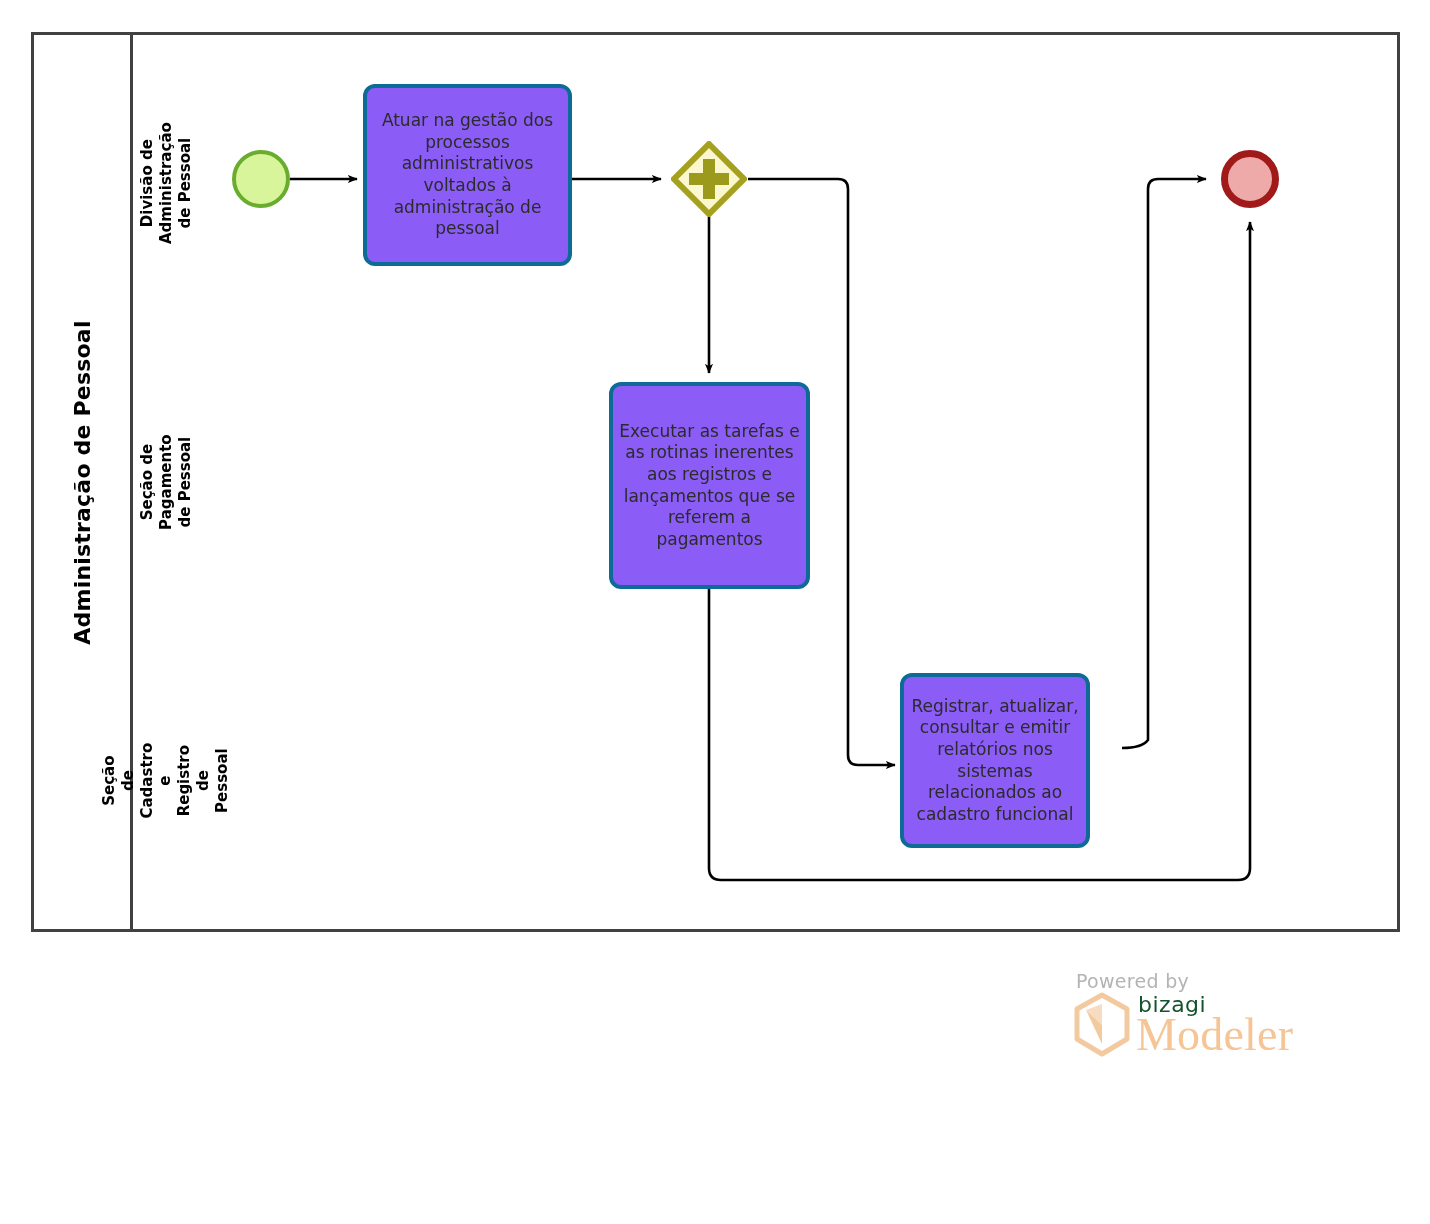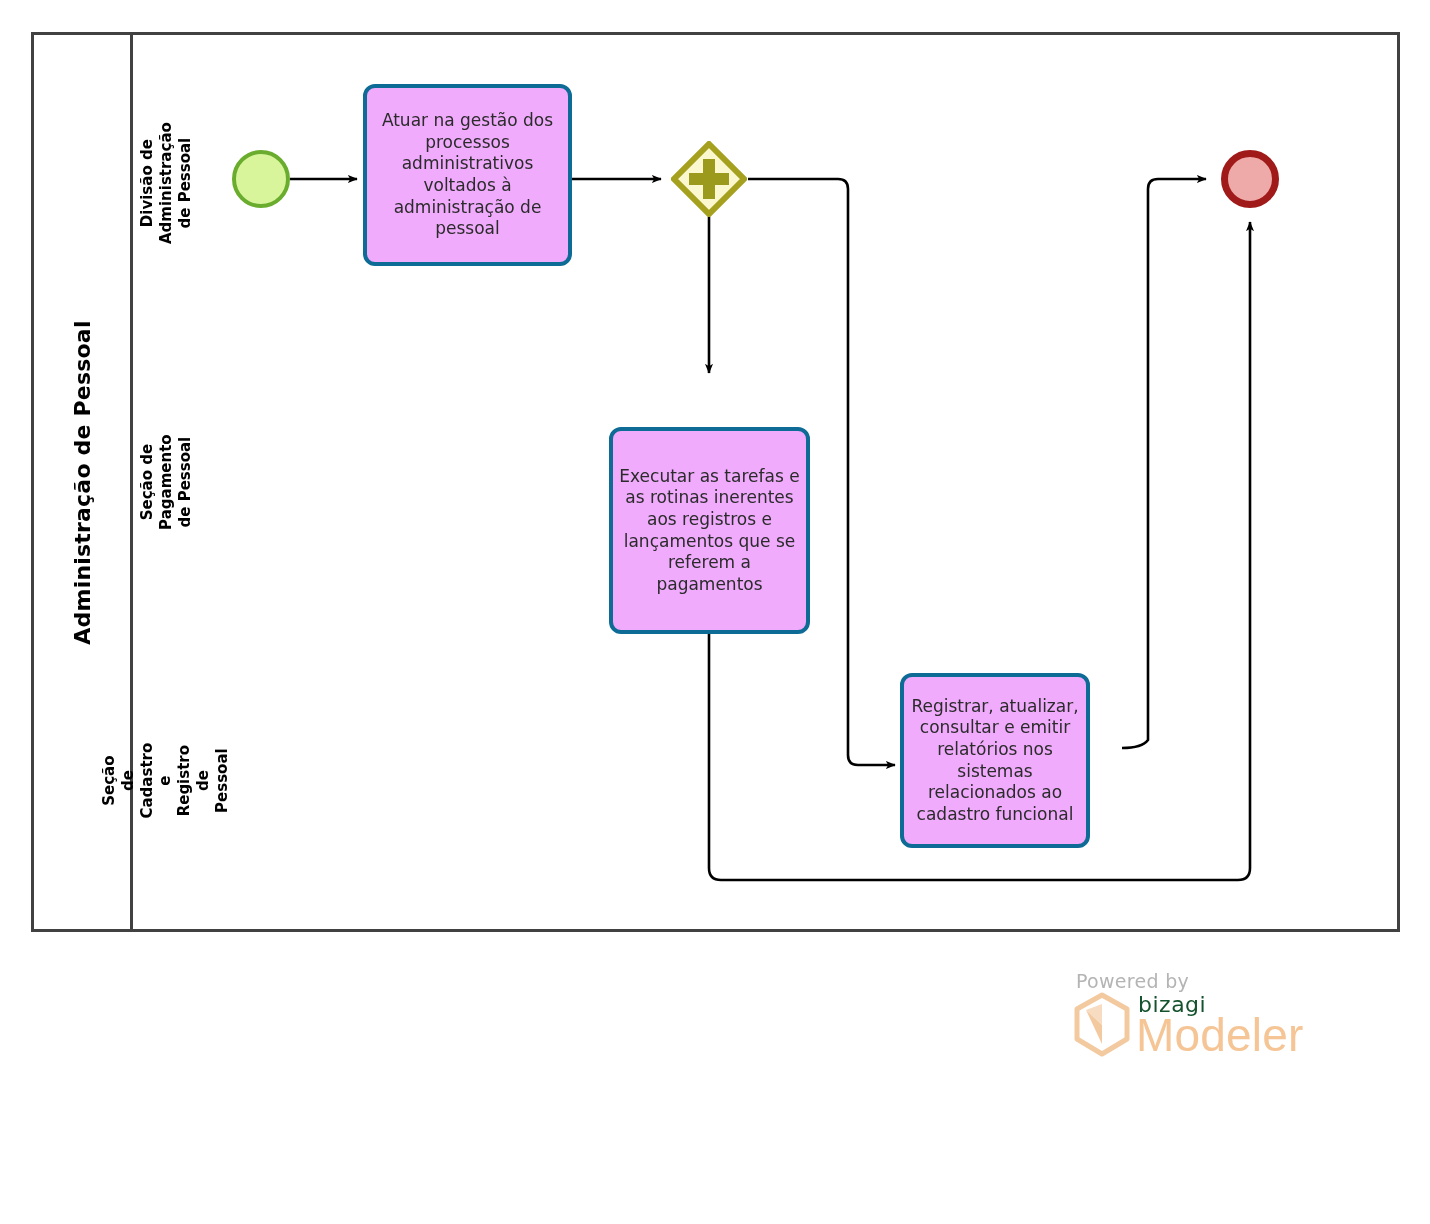--- a/index.html
+++ b/index.html
@@ -98,21 +98,21 @@
     width: 58px; height: 58px;
     background: #d9f59b;
     border: 4px solid #6aad2e;
   }
   .event-end {
     width: 58px; height: 58px;
     background: #eeaaa8;
     border: 7px solid #a01a1a;
   }
   .task {
-    background: #f0abfc;
+    background: #8b5cf6;
     border: 4px solid #0d6b96;
     border-radius: 12px;
     display: flex;
     align-items: center;
     justify-content: center;
     padding: 4px 6px;
   }
   .task-label {
     font-size: 17px;
     line-height: 1.27;
@@ -148,21 +148,21 @@
     font-size: 22px;
     color: #14532d;
     font-family: "DejaVu Sans", sans-serif;
     letter-spacing: 0.5px;
   }
   .biz-modeler {
     position: absolute;
     left: 64px; top: 38px;
     font-size: 46px;
     color: #f5c596;
-    font-family: Liberation Sans, sans-serif;
+    font-family: Liberation Serif, serif;
     letter-spacing: 0.2px;
   }
 </style>
 </head>
 <body>
 
 <div id="canvas">
 
   <div class="pool">
 
@@ -218,21 +218,21 @@
     <div class="task-label">Atuar na gestão dos processos administrativos voltados à administração de pessoal</div>
   </div>
 
   <div class="node gateway-wrap" style="left:671px; top:141px;">
     <svg class="gateway-svg" width="76" height="76" viewBox="0 0 76 76">
       <polygon points="38,3 73,38 38,73 3,38" fill="#fbf8cf" stroke="#a5a01e" stroke-width="6" stroke-linejoin="miter"></polygon>
       <path d="M32,18 h12 v14 h14 v12 h-14 v14 h-12 v-14 h-14 v-12 h14 z" fill="#9c9a1c"></path>
     </svg>
   </div>
 
-  <div class="node task" style="left:609px; top:382px; width:201px; height:207px;margin-top:45px;">
+  <div class="node task" style="left:609px; top:382px; width:201px; height:207px;">
     <div class="task-label">Executar as tarefas e as rotinas inerentes aos registros e lançamentos  que se referem a pagamentos</div>
   </div>
 
   <div class="node task" style="left:900px; top:673px; width:190px; height:175px;">
     <div class="task-label">Registrar, atualizar, consultar e emitir relatórios nos sistemas relacionados ao cadastro funcional</div>
   </div>
 
   <div class="node event event-end" style="left:1221px; top:150px;"></div>
 
   <div class="bizagi">

